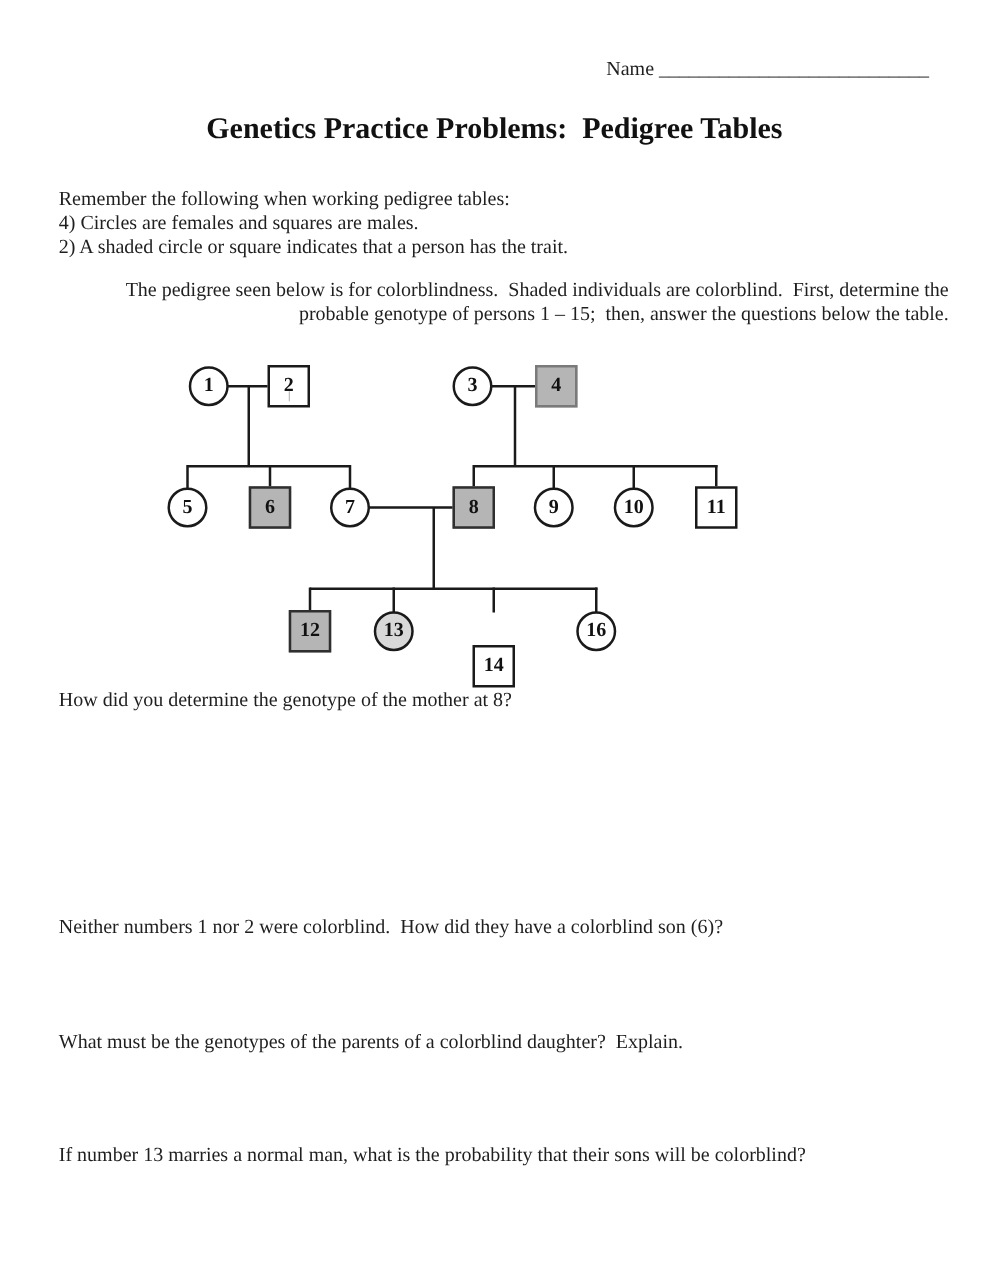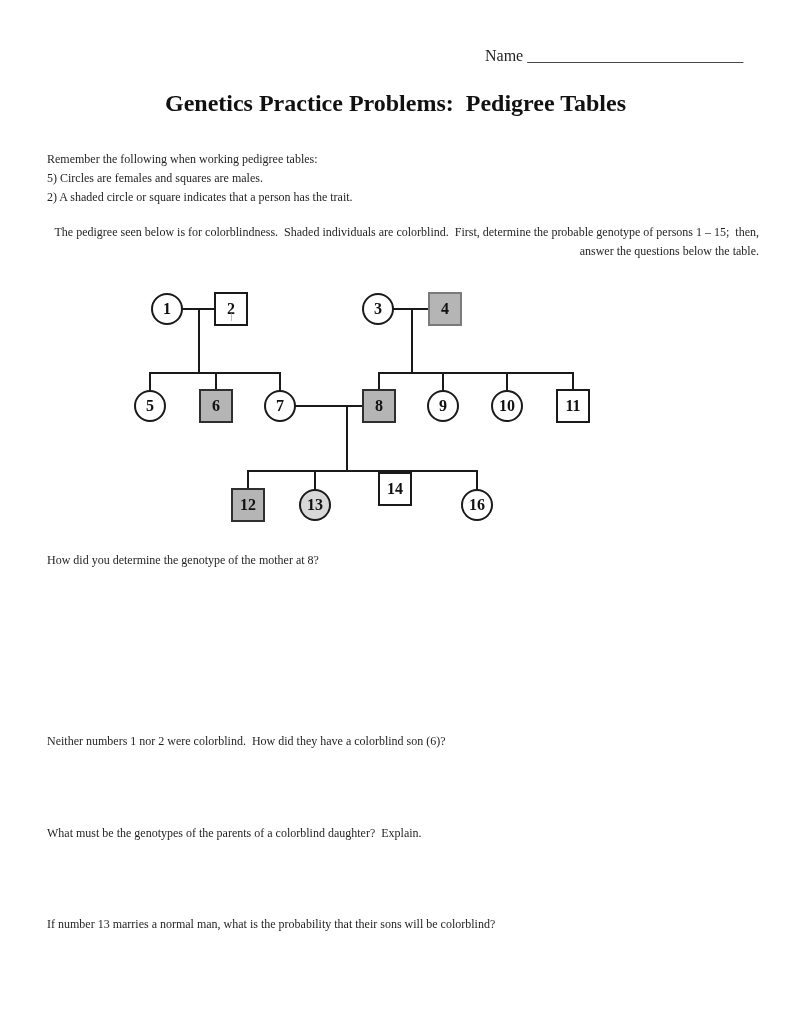--- a/index.html
+++ b/index.html
@@ -19,21 +19,21 @@
   .doc-title{
     position:absolute;left:0;right:0;top:90px;
     text-align:center;
     font-size:24px;font-weight:bold;
     white-space:pre;
     color:#111;
   }
   
   .doc-text{
     position:absolute;left:47px;
-    font-size:12px;line-height:19px;
+    font-size:16px;line-height:19px;
     white-space:pre-wrap;
   }
   .para{max-width:712px;text-align:right;}
   
   .hline{position:absolute;height:2px;background:#1a1a1a;}
   .vline{position:absolute;width:2px;background:#1a1a1a;}
   
   .person{
     position:absolute;box-sizing:border-box;
     display:flex;align-items:center;justify-content:center;
@@ -53,21 +53,21 @@
 </head>
 <body>
 
 <div class="page">
 
   <div class="name-row"><span>Name </span><span>___________________________</span></div>
 
   <div class="doc-title">Genetics Practice Problems:  Pedigree Tables</div>
 
   <div class="doc-text" style="top:150px;">Remember the following when working pedigree tables:</div>
-  <div class="doc-text" style="top:169px;">5) Circles are females and squares are males.</div>
+  <div class="doc-text" style="top:169px;">4) Circles are females and squares are males.</div>
   <div class="doc-text" style="top:188px;">2) A shaded circle or square indicates that a person has the trait.</div>
   <div class="doc-text para" style="top:223px;">The pedigree seen below is for colorblindness.  Shaded individuals are colorblind.  First, determine the probable genotype of persons 1 – 15;  then, answer the questions below the table.</div>
 
   <div>
 
     <div class="hline" style="left:167px;top:308px;width:64px;"></div>
     <div class="hline" style="left:378px;top:308px;width:67px;"></div>
     <div class="hline" style="left:280px;top:405px;width:99px;"></div>
 
     <div class="vline" style="left:198px;top:309px;height:64px;"></div>
@@ -126,21 +126,21 @@
     <div class="person square" style="left:556px;top:389px;">
         <span>11</span>
       </div>
 
     <div class="person square shaded" style="left:231px;top:488px;">
         <span>12</span>
       </div>
     <div class="person circle shaded-light" style="left:299px;top:489px;">
         <span>13</span>
       </div>
-    <div class="person square" style="left:378px;top:472px;font-family:Liberation Serif, serif;">
+    <div class="person square" style="left:378px;top:516px;font-family:Liberation Serif, serif;">
         <span>14</span>
       </div>
     <div class="person circle" style="left:461px;top:489px;">
         <span>16</span>
       </div>
 
   </div>
 
   <div class="doc-text" style="top:551px;">How did you determine the genotype of the mother at 8?</div>
   <div class="doc-text" style="top:732px;">Neither numbers 1 nor 2 were colorblind.  How did they have a colorblind son (6)?</div>

